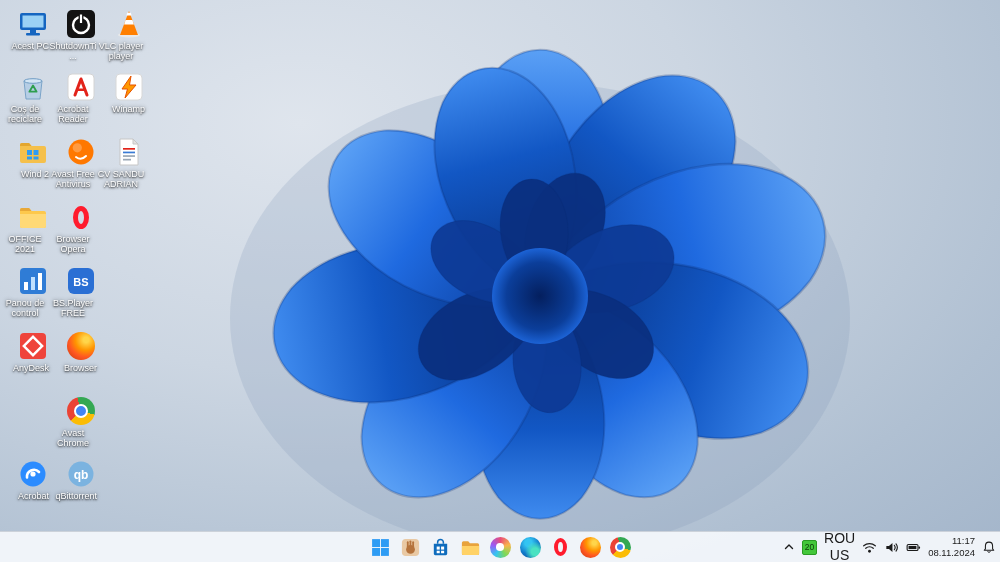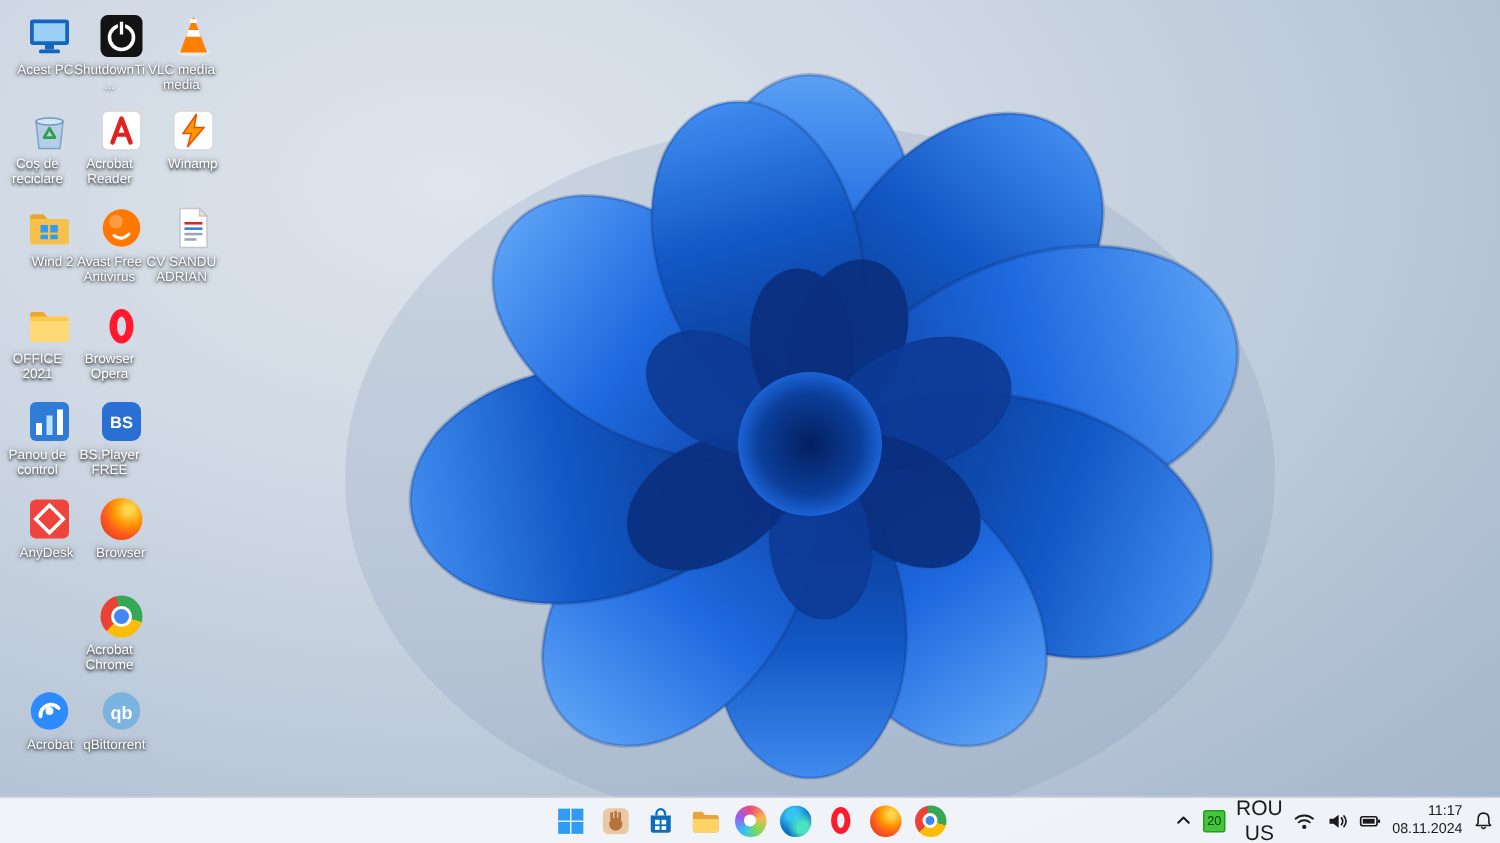--- a/index.html
+++ b/index.html
@@ -118,21 +118,21 @@
 
   <div class="desk-icon" style="left:97px;top:8px">
     <span class="glyph">
       <svg viewBox="0 0 32 32">
           <ellipse cx="16" cy="27" rx="11" ry="2.6" fill="#e9e9e9"></ellipse>
           <polygon points="16,3 25,27 7,27" fill="#ff7f00"></polygon>
           <polygon points="12.6,12 19.4,12 20.9,16.5 11.1,16.5" fill="#fff"></polygon>
           <polygon points="14.2,4.8 17.8,4.8 18.6,7.4 13.4,7.4" fill="#fff"></polygon>
         </svg>
     </span>
-    <span class="label">VLC media media</span>
+    <span class="label">VLC player player</span>
   </div>
 
   <div class="desk-icon" style="left:1px;top:71px">
     <span class="glyph">
       <svg viewBox="0 0 32 32">
           <path d="M7 10 L25 10 L23 28 L9 28 Z" fill="#b3cde6" opacity="0.88" stroke="#6f9cc4" stroke-width="1"></path>
           <ellipse cx="16" cy="10" rx="9" ry="2.3" fill="#d3e5f4" stroke="#6f9cc4" stroke-width="1"></ellipse>
           <path d="M16 14.5 l3.6 6.2 h-7.2 Z" fill="none" stroke="#2e9e4f" stroke-width="1.8" stroke-linejoin="round"></path>
         </svg>
     </span>
@@ -254,21 +254,21 @@
       <span class="fx-ball"></span>
     </span>
     <span class="label">Browser</span>
   </div>
 
 
   <div class="desk-icon" style="left:49px;top:395px">
     <span class="glyph">
       <span class="chrome-ball"></span>
     </span>
-    <span class="label">Acrobat Chrome</span>
+    <span class="label">Avast Chrome</span>
   </div>
 
   <div class="desk-icon" style="left:1px;top:458px">
     <span class="glyph">
       <svg viewBox="0 0 32 32">
           <circle cx="16" cy="16" r="12.5" fill="#2c8cff"></circle>
           <path d="M10 19.5 a7 7 0 0 1 12 -5.5" fill="none" stroke="#fff" stroke-width="2.6" stroke-linecap="round"></path>
           <circle cx="16" cy="16" r="2.6" fill="#fff"></circle>
         </svg>
     </span>

